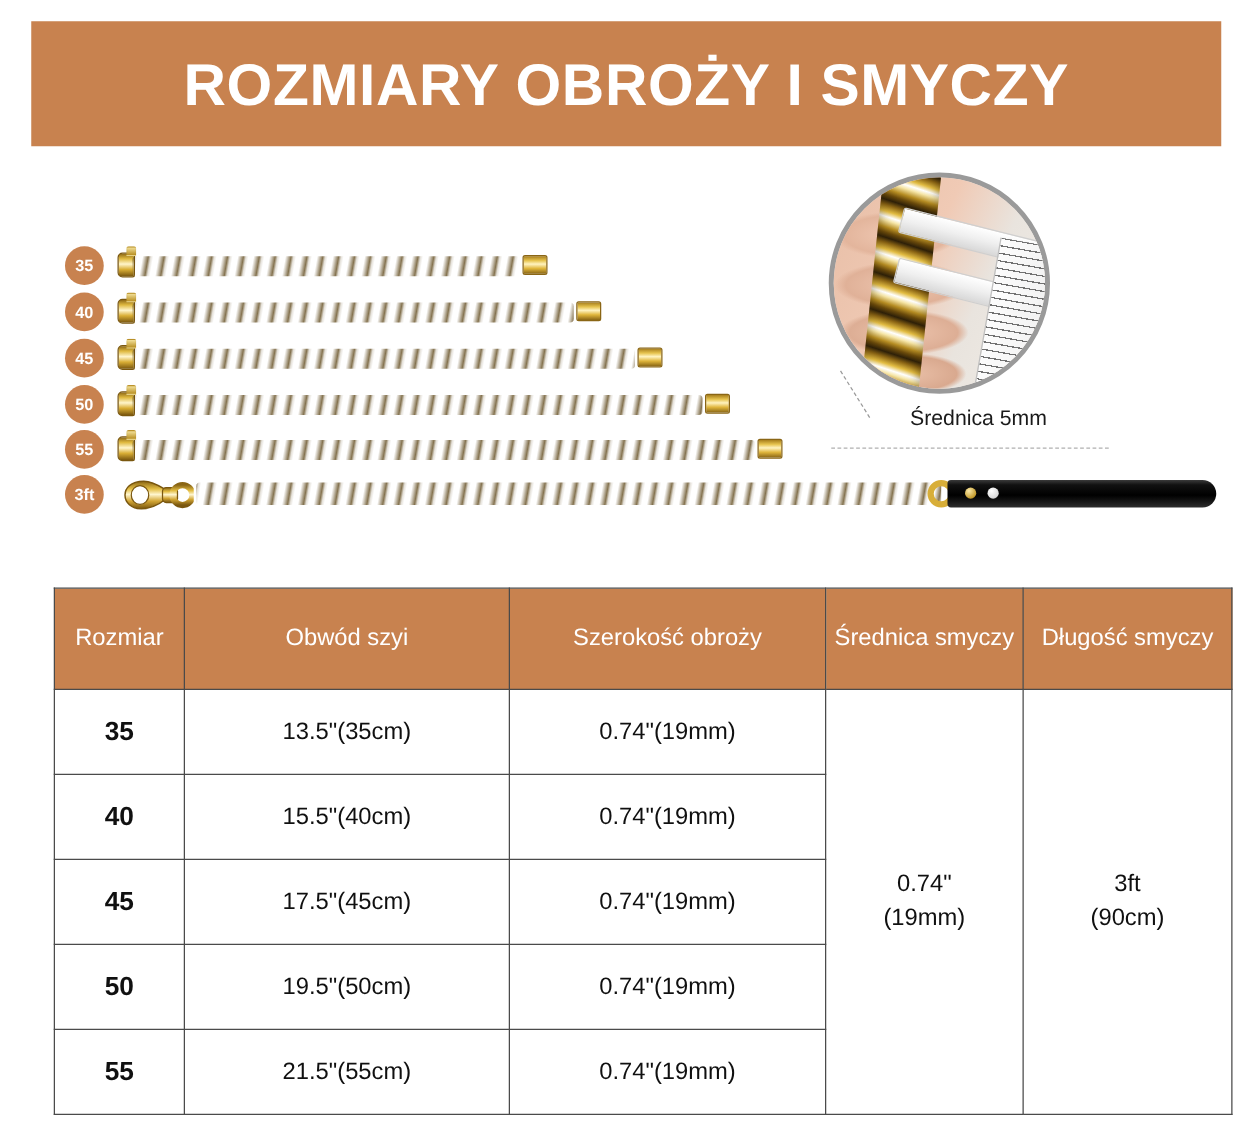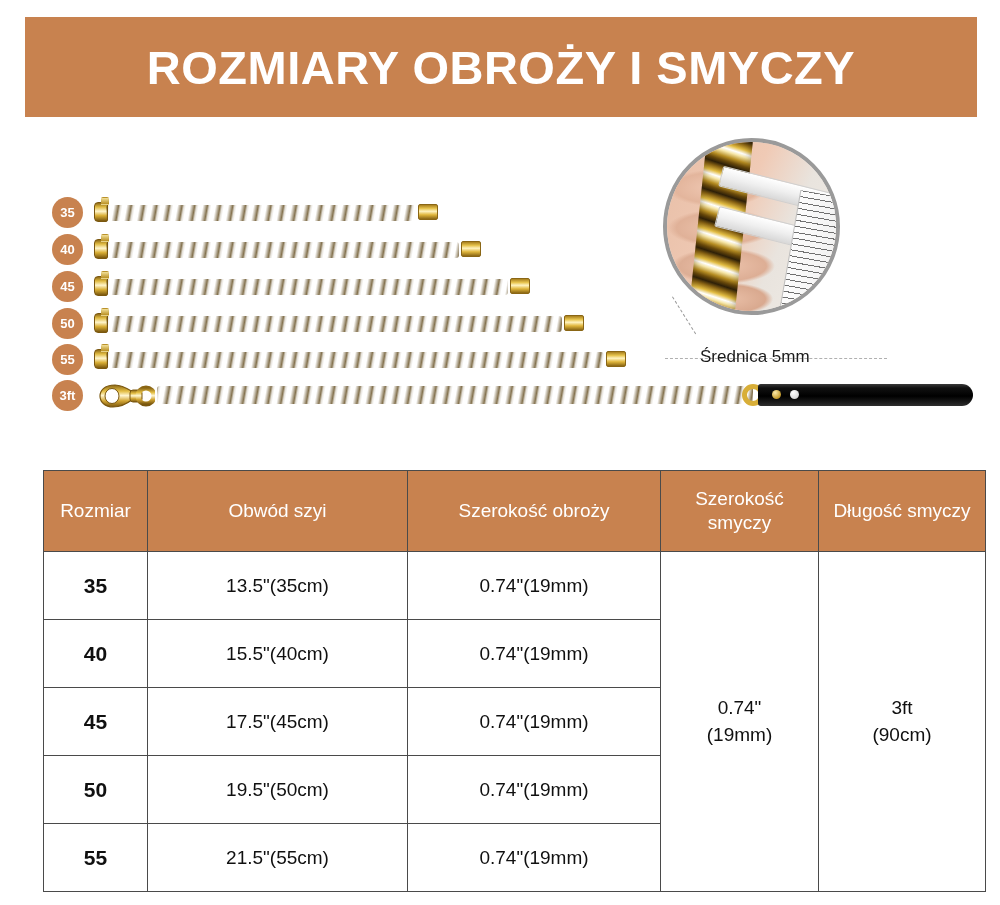--- a/index.html
+++ b/index.html
@@ -263,26 +263,25 @@
   }
   .callout-underline {
     position: absolute;
     left: 665px;
     top: 358px;
     width: 222px;
     border-top: 1px dashed #b0b0b0;
   }
   .callout-text {
     position: absolute;
-    left: 700px;
+    left: 728px;
     top: 325px;
     font-size: 17px;
     color: #1a1a1a;
     white-space: nowrap;
-    margin-top: 22px;
   }
 
   
   .sizes-table {
     position: absolute;
     left: 43px;
     top: 470px;
     width: 942px;
     border-collapse: collapse;
     table-layout: fixed;
@@ -423,21 +422,21 @@
       <col class="col-neck">
       <col class="col-cw">
       <col class="col-lw">
       <col class="col-ll">
   </colgroup>
   <thead>
     <tr>
       <th>Rozmiar</th>
       <th>Obwód szyi</th>
       <th>Szerokość obroży</th>
-      <th>Szerokość smyczy</th>
+      <th>Średnica smyczy</th>
       <th>Długość smyczy</th>
     </tr>
   </thead>
   <tbody>
     <tr>
       <td class="size-cell">35</td>
       <td>13.5"(35cm)</td>
       <td>0.74"(19mm)</td>
       <td class="merged" rowspan="5">
         <div>0.74"</div>

